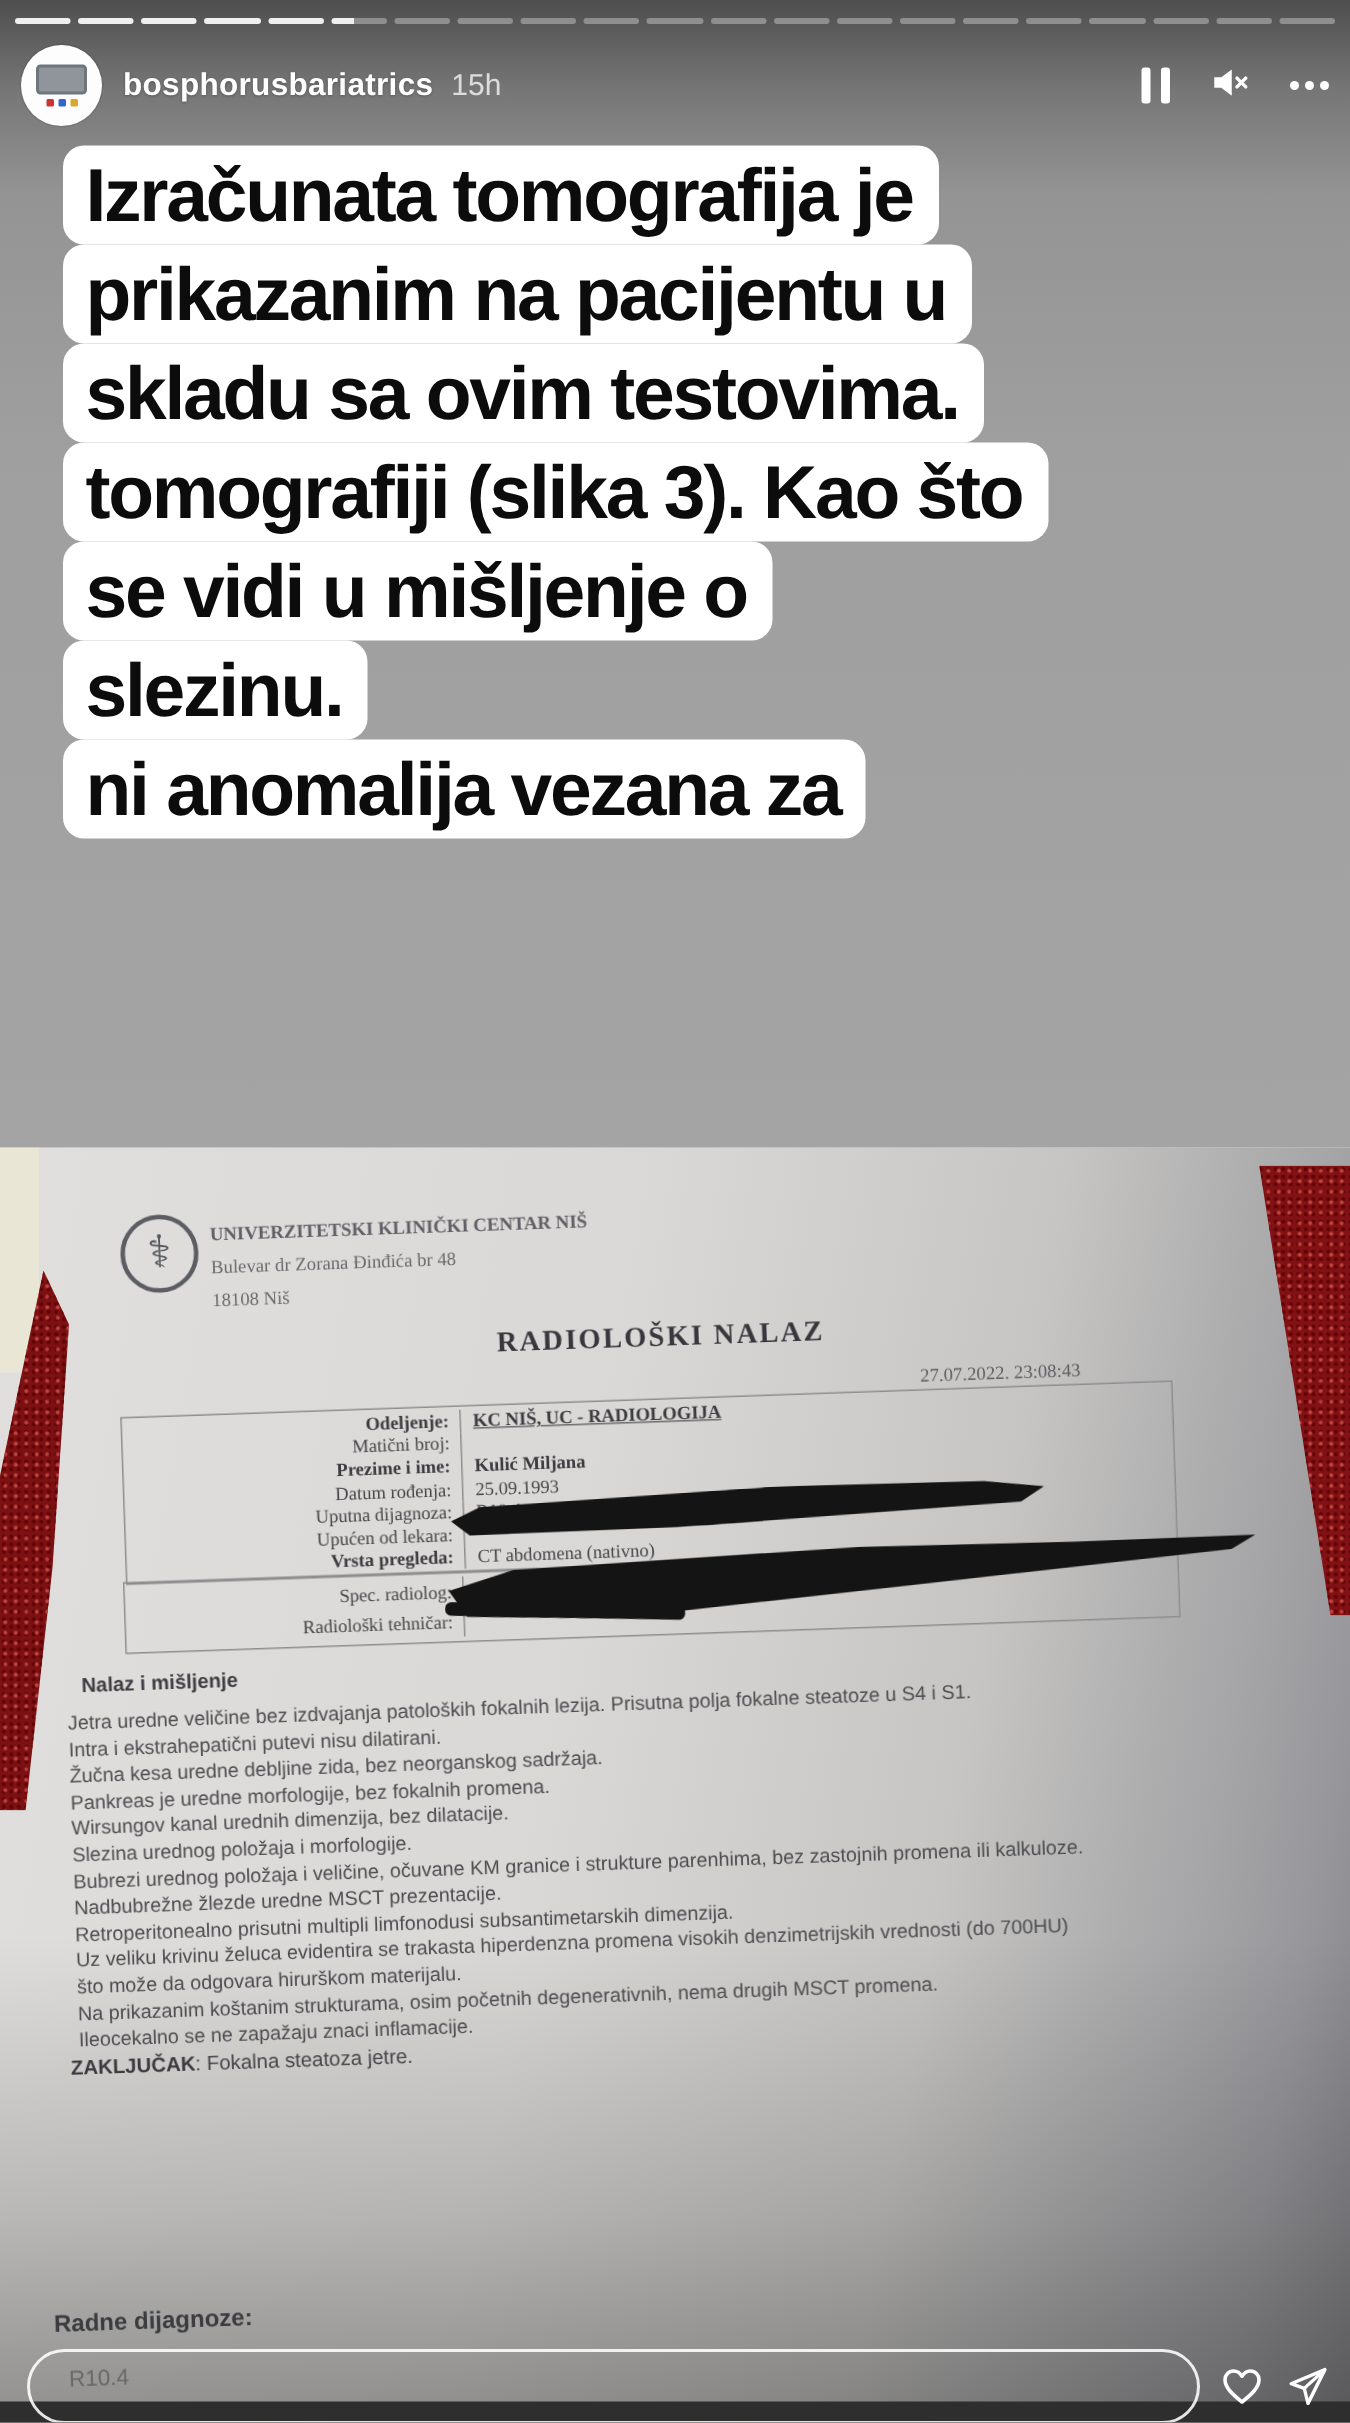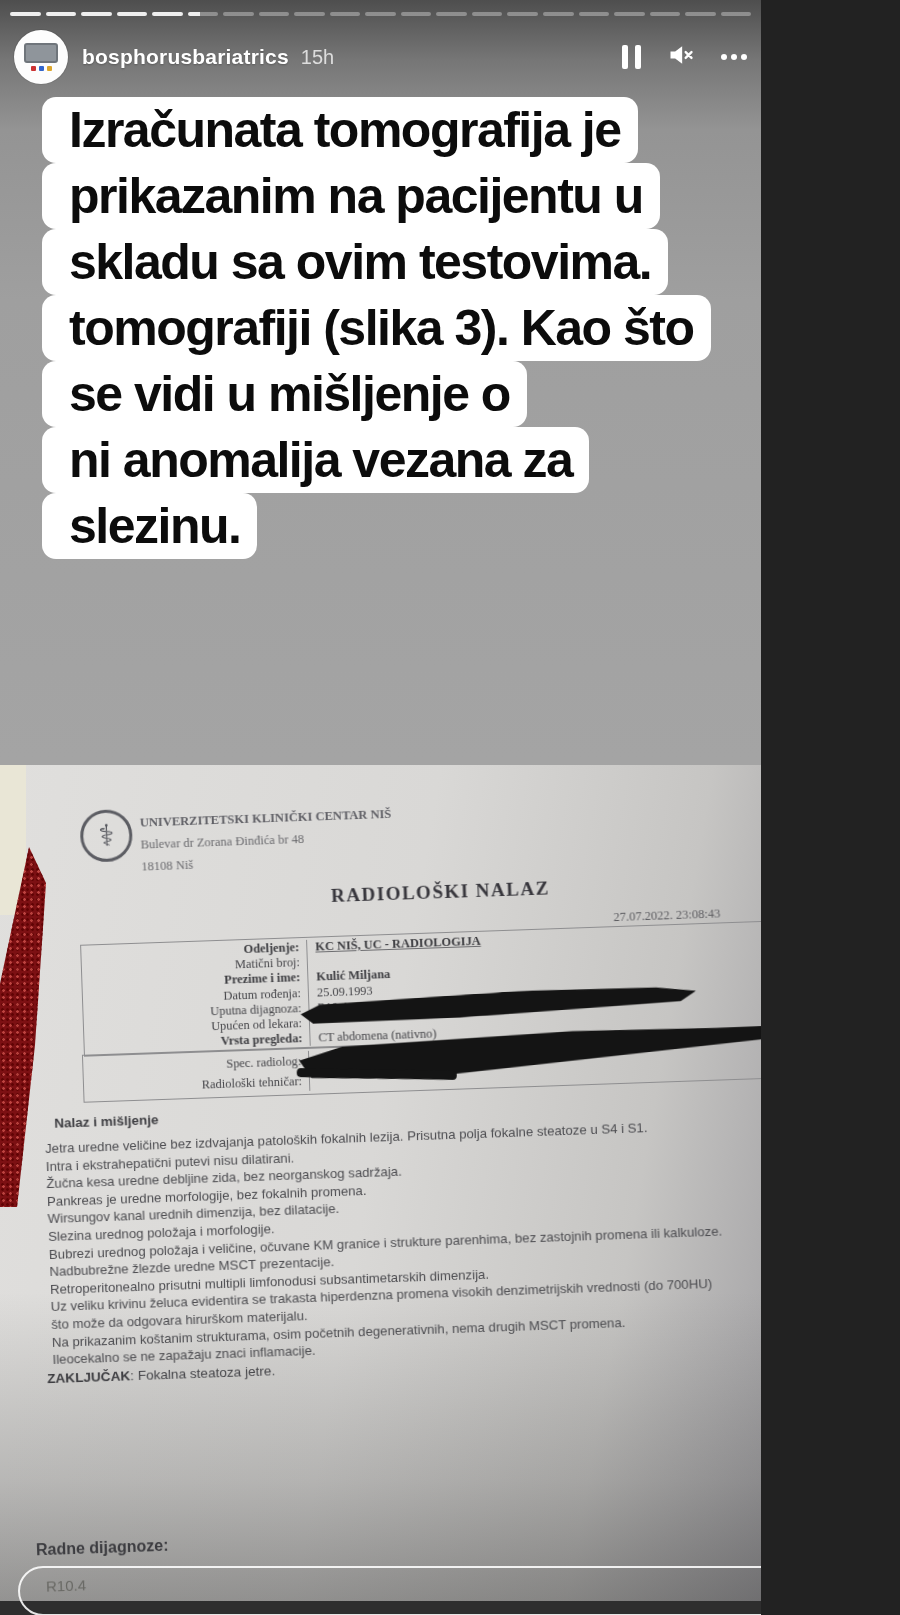--- a/index.html
+++ b/index.html
@@ -1,17 +1,17 @@
 <!DOCTYPE html>
 <html><head>
 <meta charset="utf-8">
 <style>
   html,body{margin:0;padding:0;background:#222;}
   .screen{
-    position:relative;width:761px;height:1615px;overflow:hidden;
+    position:relative;width:900px;height:1615px;overflow:hidden;
     background:linear-gradient(180deg,#4e4e4e 0px,#767676 60px,#949494 130px,#9f9f9f 300px,#a4a4a4 760px,#a4a4a4 100%);
     font-family:"Liberation Sans","DejaVu Sans",sans-serif;
   }
   
   .progress{position:absolute;top:12px;left:10px;right:10px;height:4px;display:flex;gap:5px;}
   .seg{flex:1;height:4px;border-radius:2px;background:rgba(255,255,255,.33);}
   .seg.full{background:#efefef;}
   .seg.partial{background:linear-gradient(to right,#efefef var(--fill,40%),rgba(255,255,255,.33) var(--fill,40%));}
   
   .hdr{position:absolute;top:28px;left:14px;right:14px;height:58px;display:flex;align-items:center;}
@@ -22,21 +22,21 @@
   .username{margin-left:14px;color:#fff;font-size:21px;font-weight:700;letter-spacing:.2px;text-shadow:0 1px 2px rgba(0,0,0,.25);}
   .time{margin-left:12px;color:rgba(255,255,255,.75);font-size:20px;}
   .hdr-icons{margin-left:auto;display:flex;align-items:center;gap:26px;}
   .pause{display:flex;gap:7px;}
   .pause i{display:block;width:6px;height:24px;background:#fff;border-radius:2px;}
   .dots{display:flex;gap:4px;align-items:center;}
   .dots i{width:6px;height:6px;border-radius:50%;background:#fff;display:block;}
   
   .caption{position:absolute;top:97px;left:0;}
   .cap-line{
-    display:table;margin-left:42px;padding:1px 17px 1px 27px;background:#fff;border-radius:14px;
+    display:table;margin-left:42px;padding:1px 17px 1px 15px;background:#fff;border-radius:14px;
     color:#0c0c0c;font-size:50px;line-height:64px;font-weight:700;letter-spacing:-1.5px;white-space:nowrap;
   }
   
   .photo{position:absolute;top:765px;left:0;width:900px;height:850px;overflow:hidden;background:#d8d7d5;}
   .paper{position:absolute;inset:0;
     background:
       linear-gradient(180deg,rgba(0,0,0,0) 62%,rgba(50,50,50,.22) 84%,rgba(35,35,35,.42) 100%),
       linear-gradient(100deg,#e0dfdd 0%,#d9d8d6 42%,#c6c5c3 68%,#97969a 92%,#7e7d81 100%);}
   .cream-strip{position:absolute;left:0;top:0;width:26px;height:150px;background:#e9e6d6;}
   .red-left{position:absolute;left:0;top:82px;width:50px;height:360px;
@@ -138,22 +138,22 @@
         </div>
     </div>
   </div>
 
   <div class="caption">
     <div class="cap-line">Izračunata tomografija je</div>
     <div class="cap-line">prikazanim na pacijentu u</div>
     <div class="cap-line">skladu sa ovim testovima.</div>
     <div class="cap-line">tomografiji (slika 3). Kao što</div>
     <div class="cap-line">se vidi u mišljenje o</div>
+    <div class="cap-line">slezinu.</div>
     <div class="cap-line">ni anomalija vezana za</div>
-    <div class="cap-line">slezinu.</div>
   </div>
 
   <div class="photo">
     <div class="paper"></div>
     <div class="cream-strip"></div>
     <div class="red-left"></div>
     <div class="red-right"></div>
 
     <div class="doc">
       <div class="seal">⚕</div>

